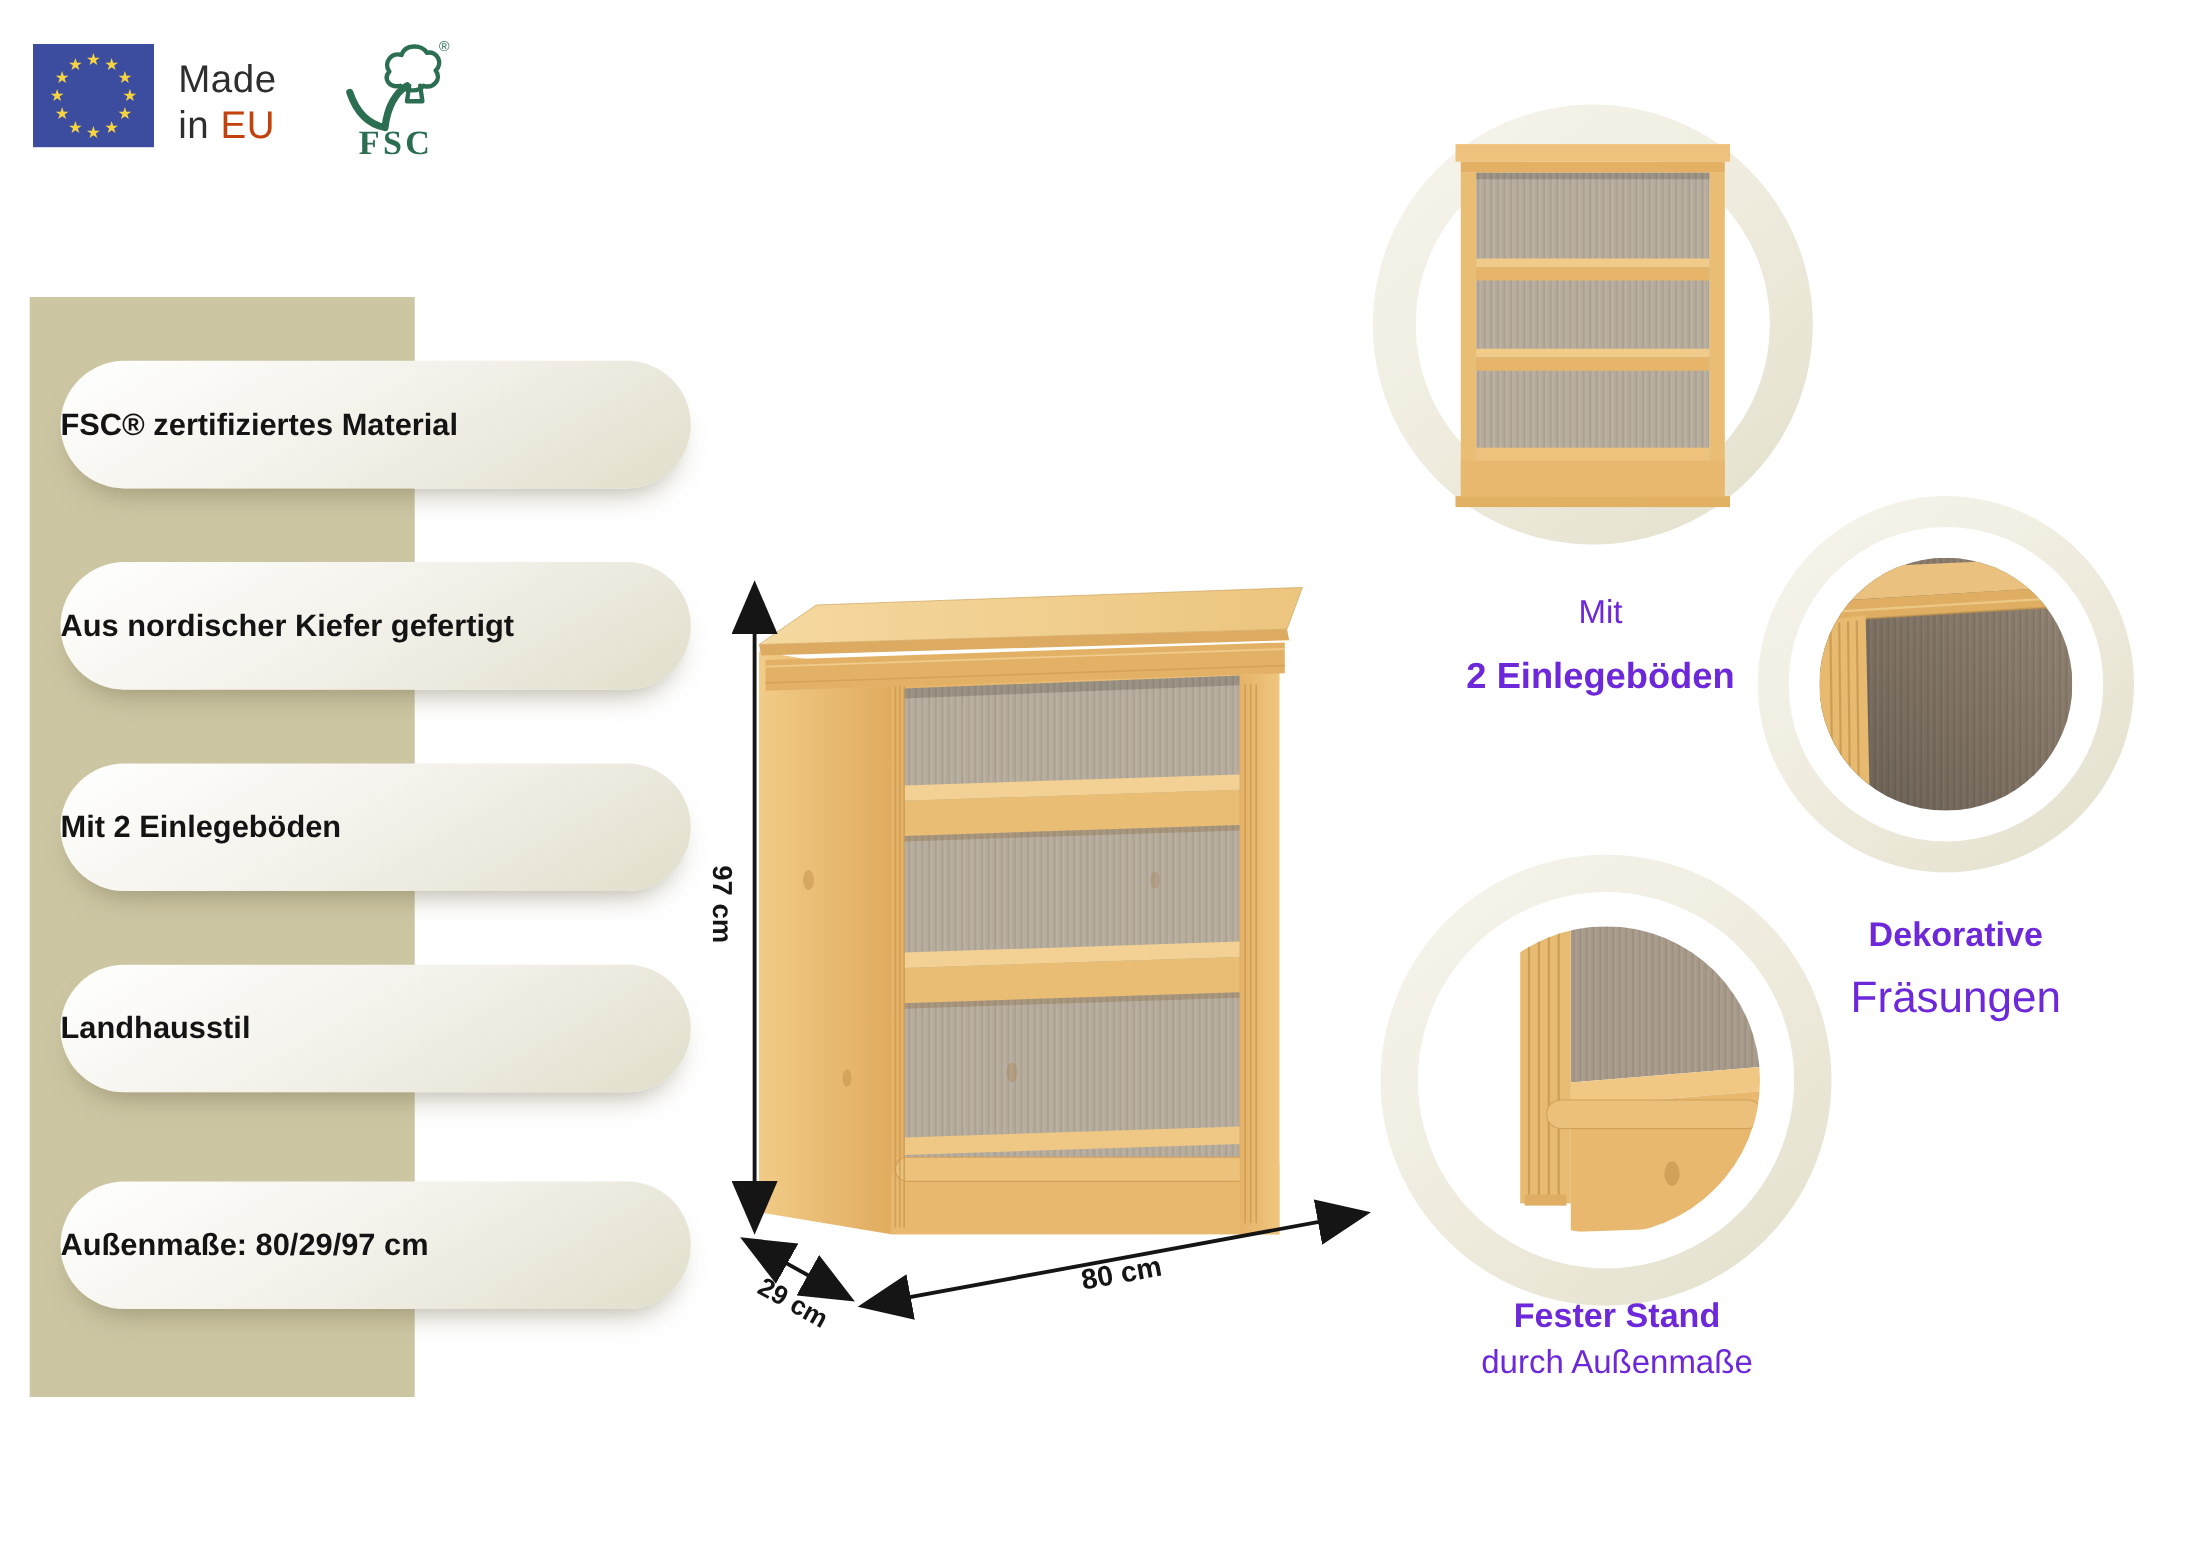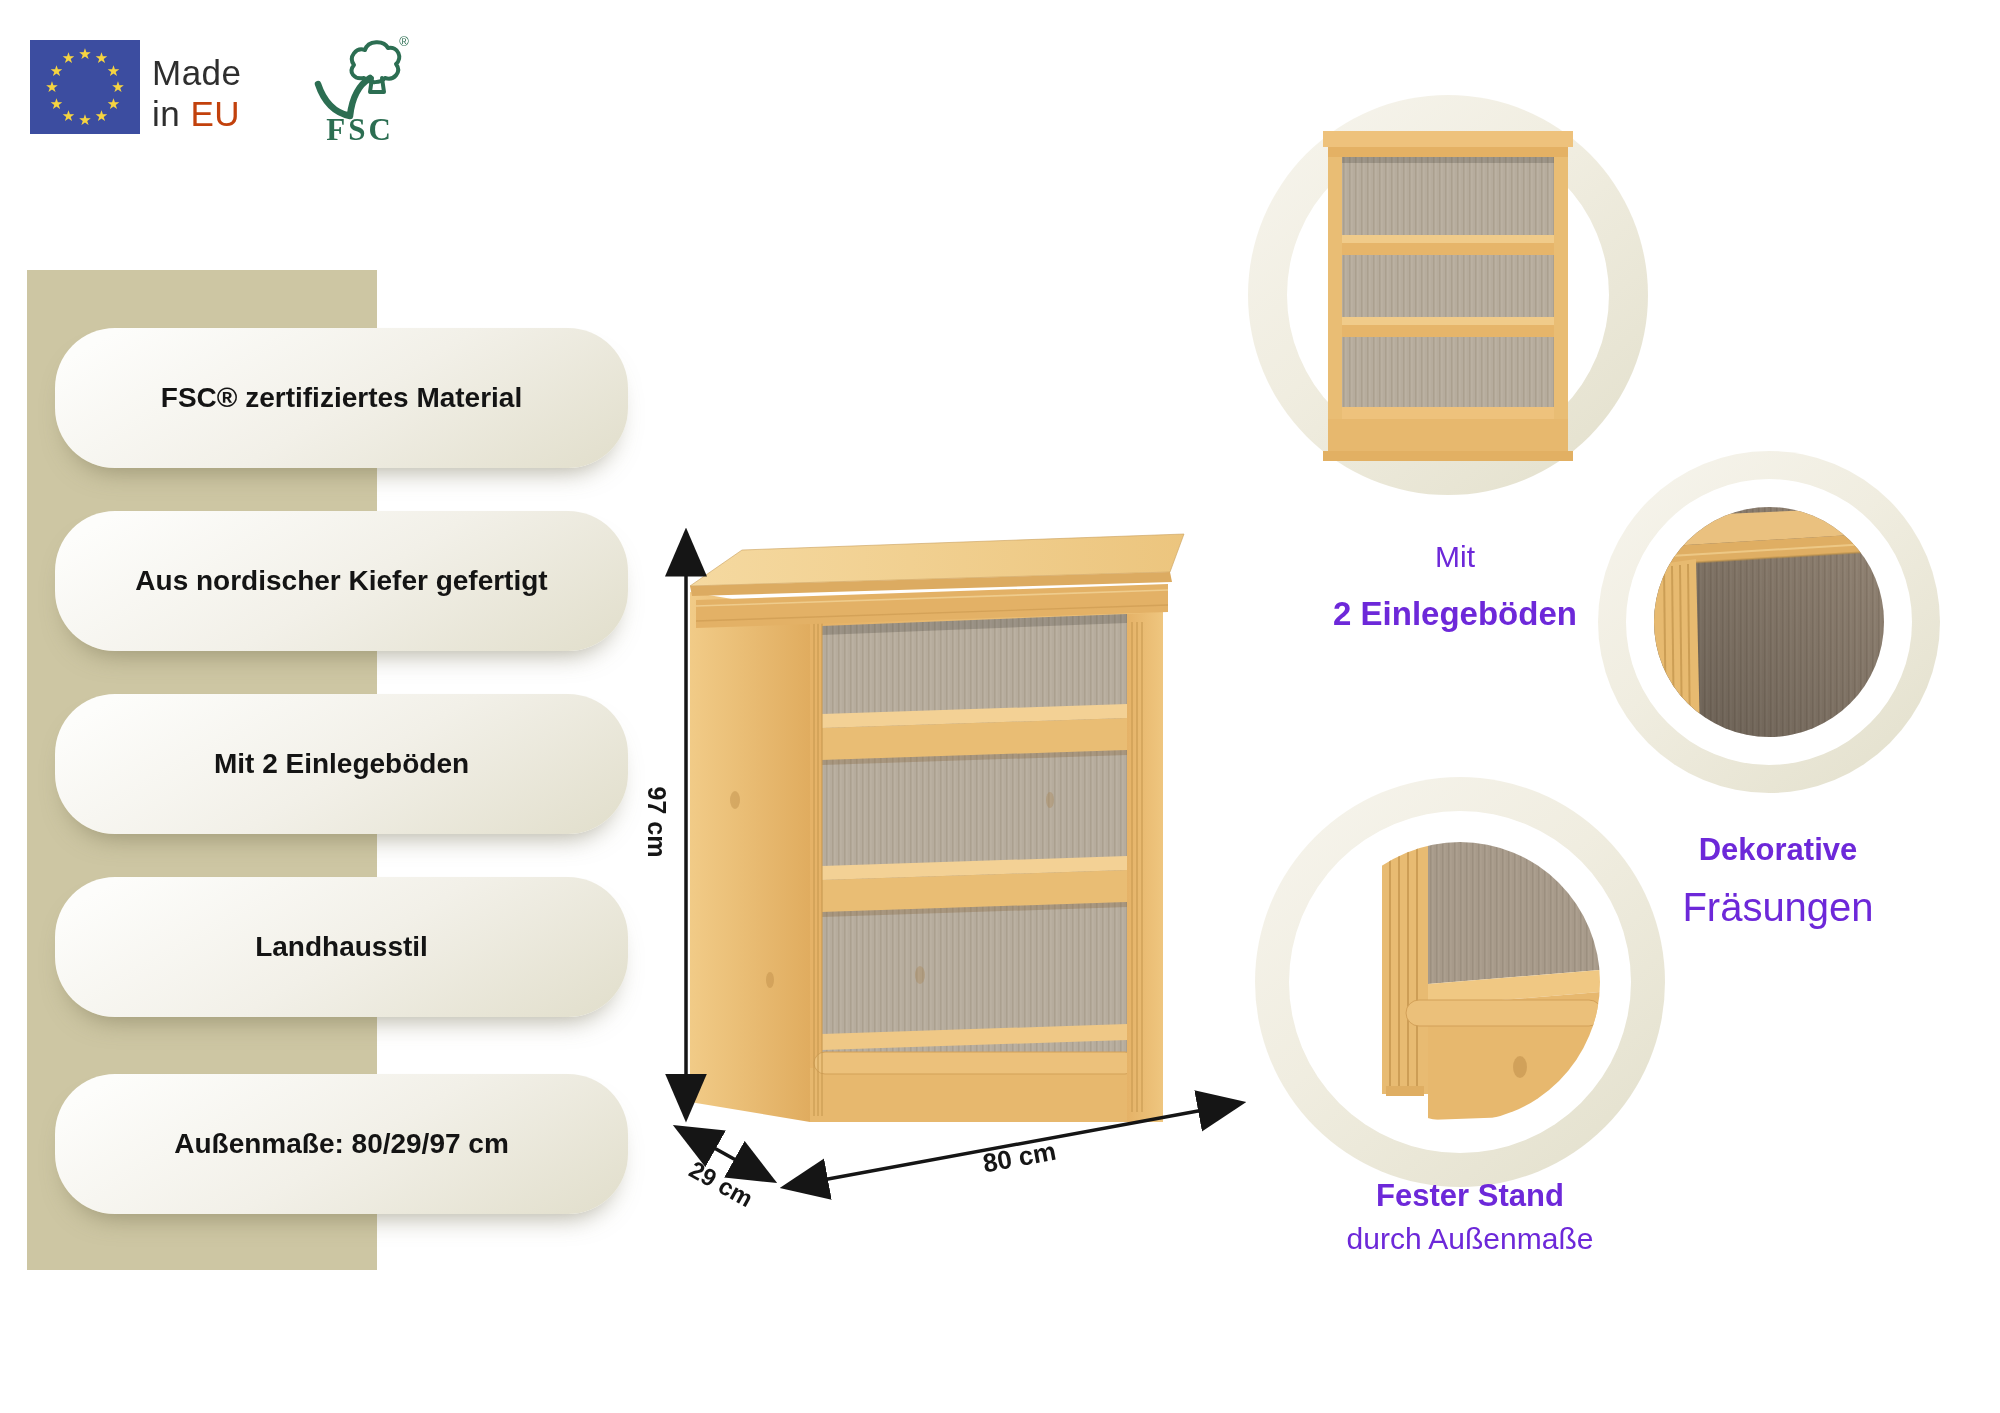--- a/index.html
+++ b/index.html
@@ -2,30 +2,30 @@
 <html><head>
 <meta charset="utf-8">
 <style>
   html,body{margin:0;padding:0;background:#ffffff;}
   .canvas{
     position:relative;width:2000px;height:1413px;overflow:hidden;background:#ffffff;
     font-family:"Liberation Sans", sans-serif;color:#1d1d1d;
   }
   
   .eu-flag{position:absolute;left:30px;top:40px;width:110px;height:94px;}
-  .made-text{position:absolute;left:152px;top:52px;font-size:35px;line-height:41px;color:#2e2e2e;letter-spacing:.5px;}
+  .made-text{position:absolute;left:162px;top:52px;font-size:35px;line-height:41px;color:#2e2e2e;letter-spacing:.5px;}
   .made-text .bold{font-weight:normal;color:#c2410c;}
   .fsc-logo{position:absolute;left:308px;top:34px;width:104px;height:112px;}
   
   .band{position:absolute;left:27px;top:270px;width:350px;height:1000px;background:#cdc6a3;}
   .pill{
-    position:absolute;left:55px;width:573px;height:140px;border-radius:60px;
+    position:absolute;left:55px;width:573px;height:116px;border-radius:60px;
     background:linear-gradient(150deg,#fdfdfb 8%,#f2f0e8 52%,#e1decb 100%);
     box-shadow:0 16px 26px -14px rgba(105,100,70,.55);
-    display:flex;align-items:center;justify-content:center;
+    display:flex;align-items:center;
     font-size:28px;font-weight:bold;color:#141414;text-align:center;
   }
   .pill-1{top:328px;} .pill-2{top:511px;} .pill-3{top:694px;} .pill-4{top:877px;} .pill-5{top:1074px;}
   
   .main-product{position:absolute;left:620px;top:500px;width:630px;height:710px;}
   
   .detail-circle{
     position:absolute;border-radius:50%;
     background:linear-gradient(140deg,#f7f5ee 0%,#f0ede0 45%,#e2dfcb 100%);
     display:flex;align-items:center;justify-content:center;

